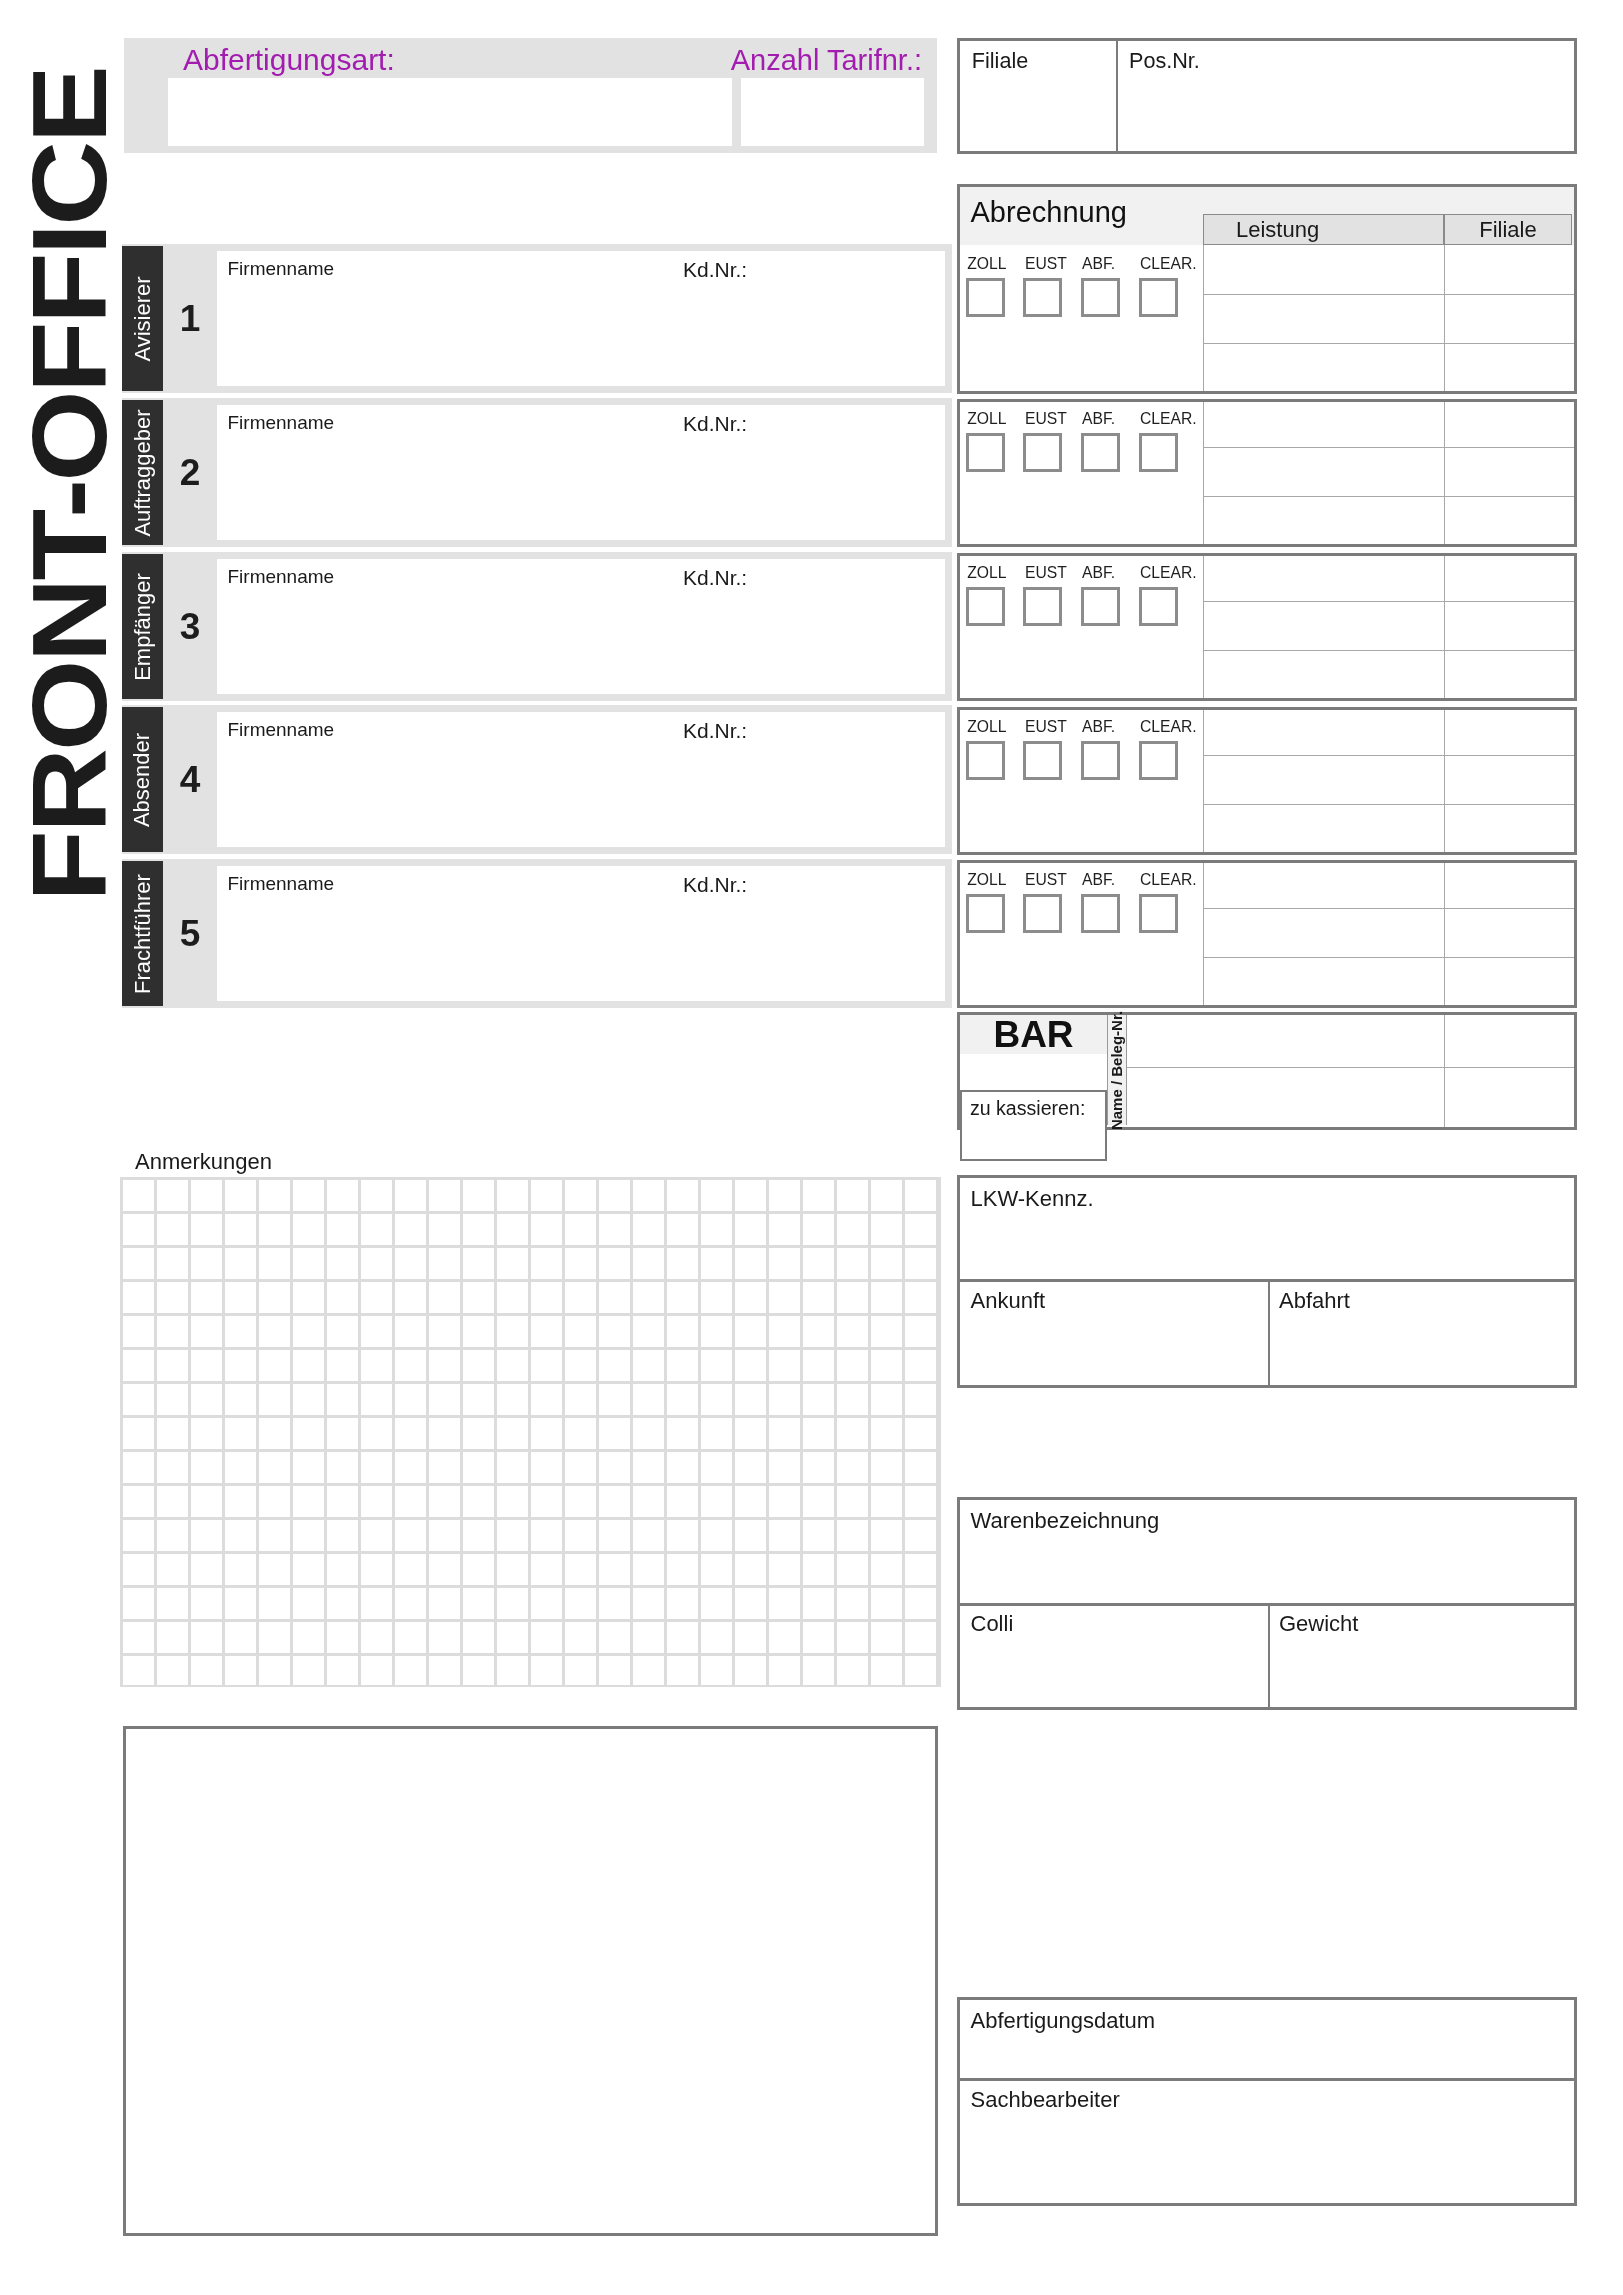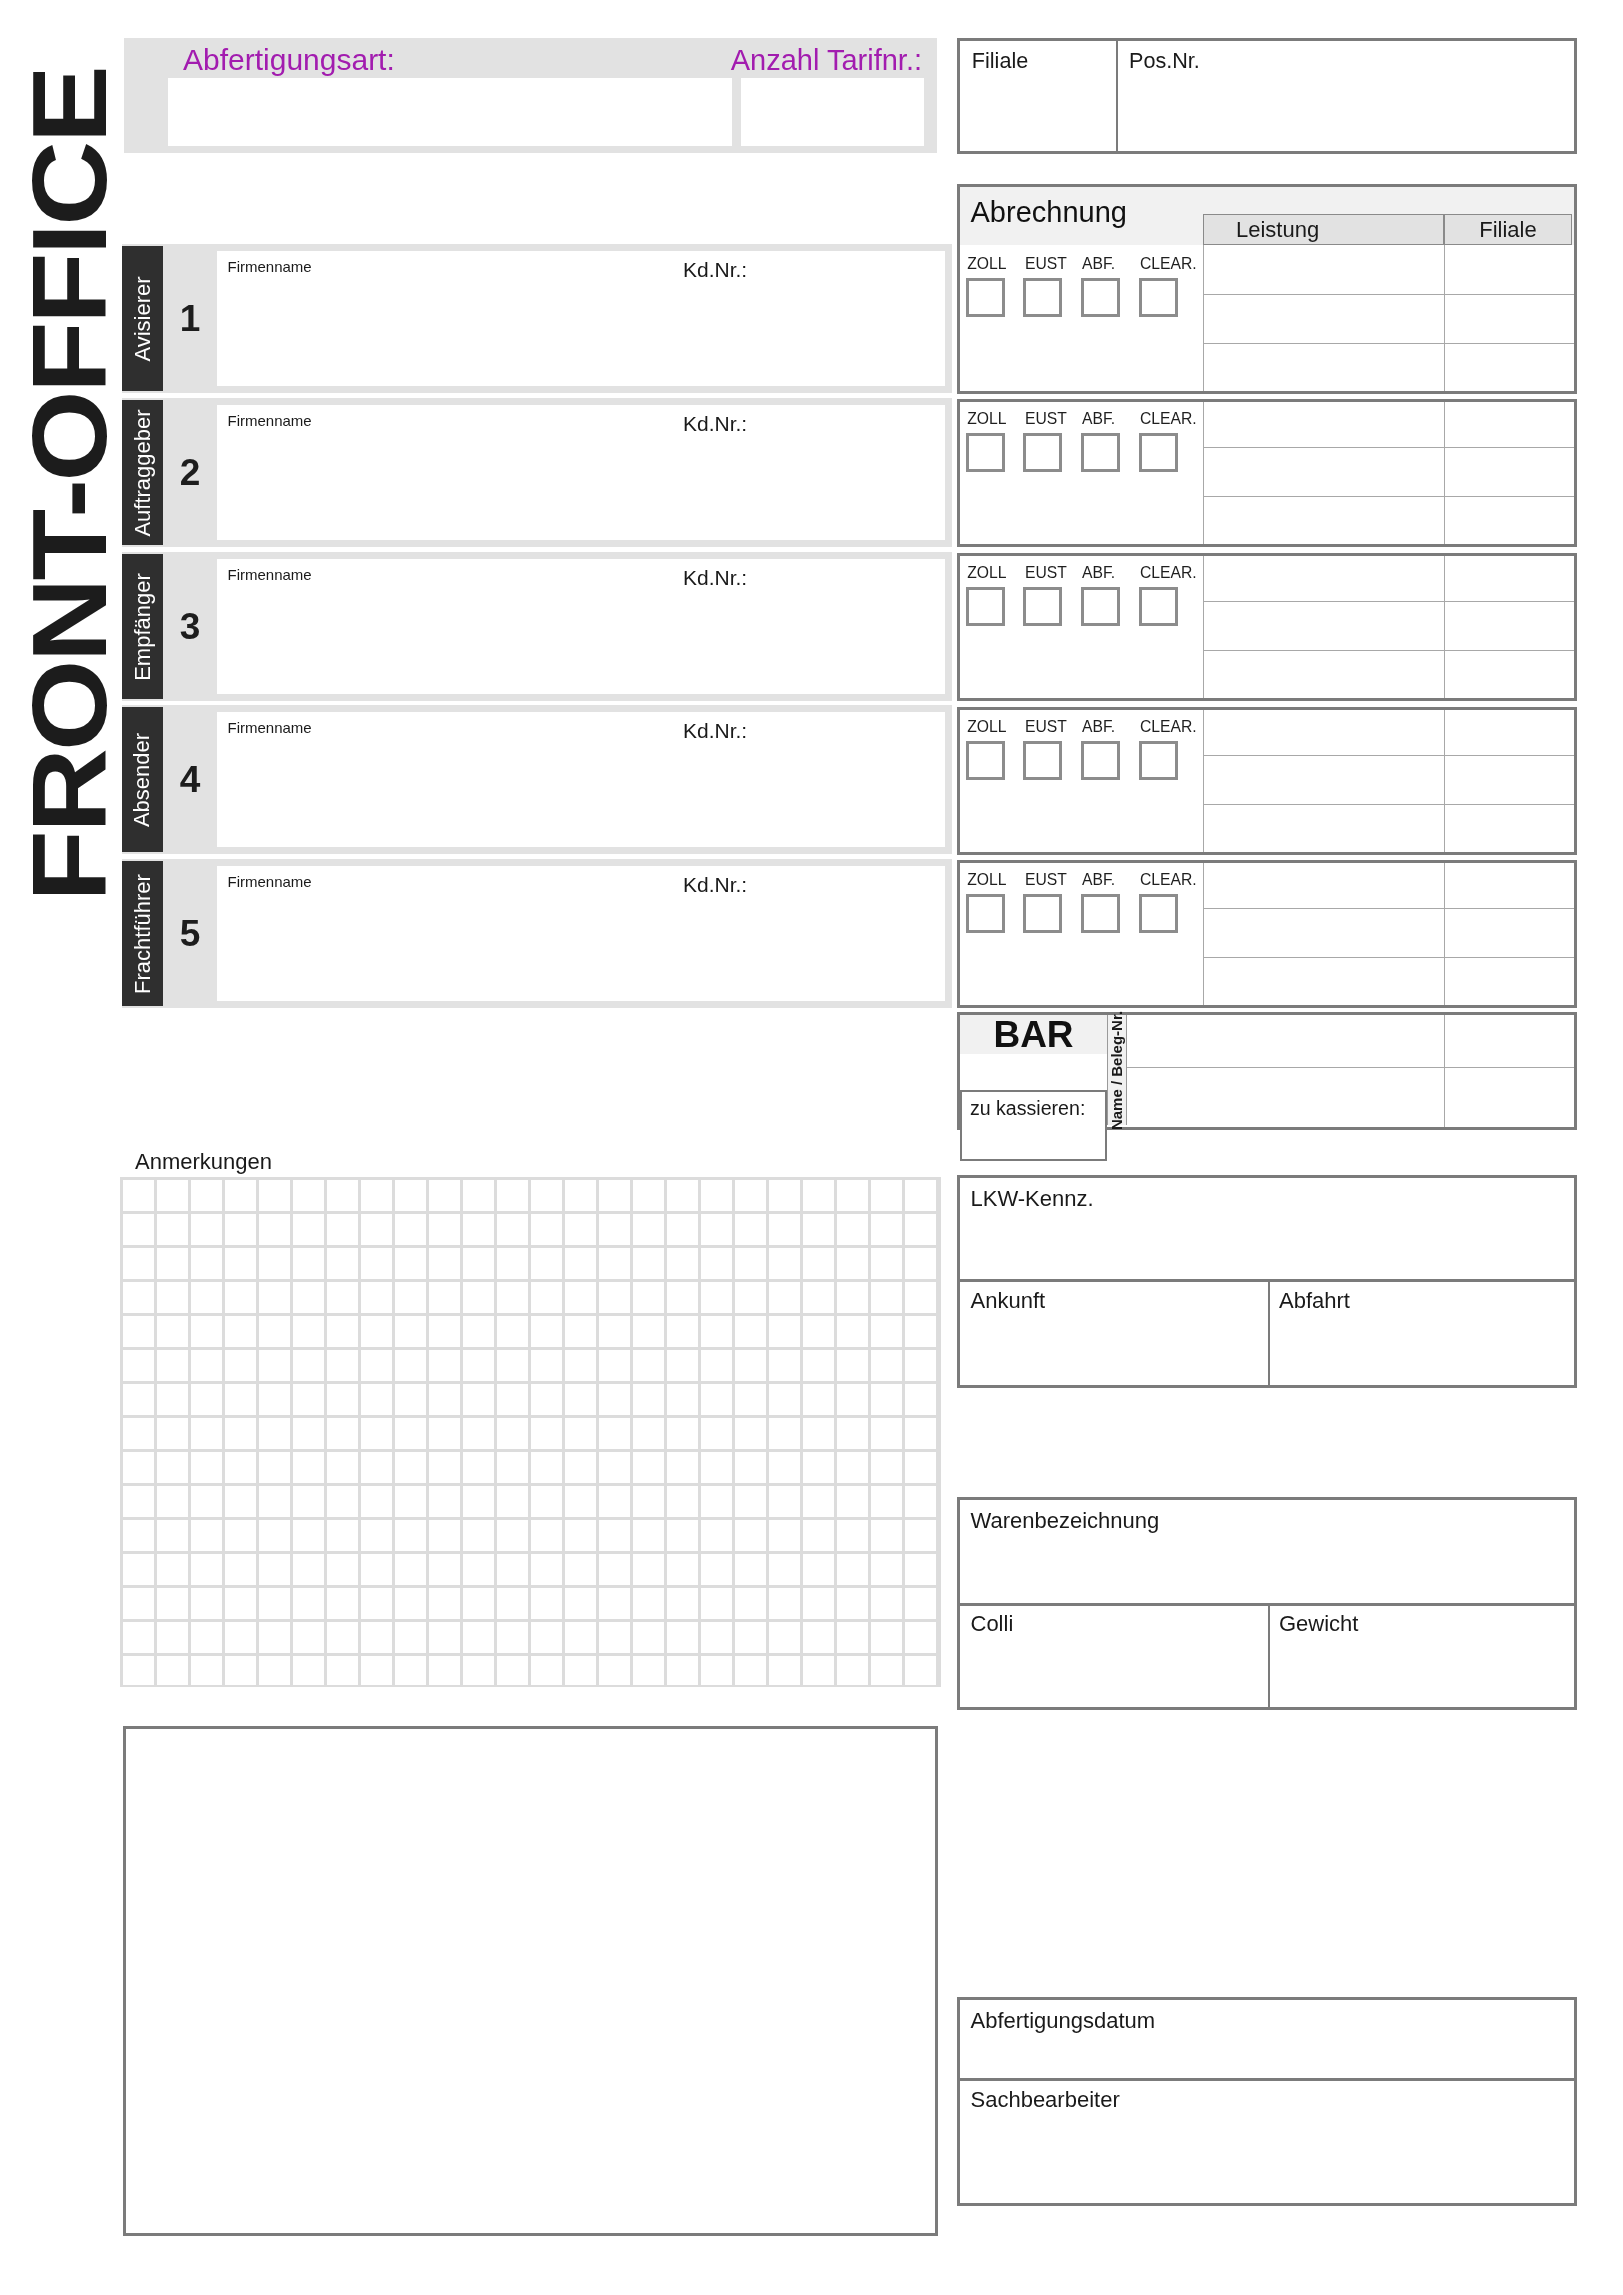--- a/index.html
+++ b/index.html
@@ -21,21 +21,21 @@
   .boxlabel{position:absolute;font-size:22px;color:#1a1a1a;}
 
   
   .lrow{position:absolute;left:122px;width:830px;height:149px;background:#e2e2e2;}
   .ltab{position:absolute;left:0;top:2px;width:41px;height:145px;background:#2f2f2f;
         display:flex;align-items:center;justify-content:center;}
   .ltab span{transform:rotate(-90deg);white-space:nowrap;color:#ffffff;font-size:22px;}
   .lnum{position:absolute;left:41px;top:0;width:54px;height:100%;display:flex;
         align-items:center;justify-content:center;font-size:37px;font-weight:bold;color:#1d1d1d;}
   .lbox{position:absolute;left:95px;top:7.2px;width:728px;height:135px;background:#ffffff;}
-  .fnlbl{position:absolute;left:10.5px;top:6.5px;font-size:15px;}
+  .fnlbl{position:absolute;left:10.5px;top:6.5px;font-size:19px;}
   .kdlbl{position:absolute;left:466px;top:6.5px;font-size:21px;}
 
   
   .rblock{position:absolute;left:957px;width:620px;border:3.9px solid #7b7b7b;
           background:#ffffff;box-sizing:border-box;}
   .cblabel{position:absolute;font-size:15.7px;color:#1f1f1f;white-space:nowrap;}
   .cbox{position:absolute;width:33px;height:33px;background:#fff;border:3.3px solid #8c8c8c;}
   .vline{position:absolute;width:1.3px;background:#a8a8a8;}
   .hline{position:absolute;height:1.3px;background:#a8a8a8;}
   .hdrarea{position:absolute;left:0;top:0;width:100%;height:58px;background:#f1f1f1;}

